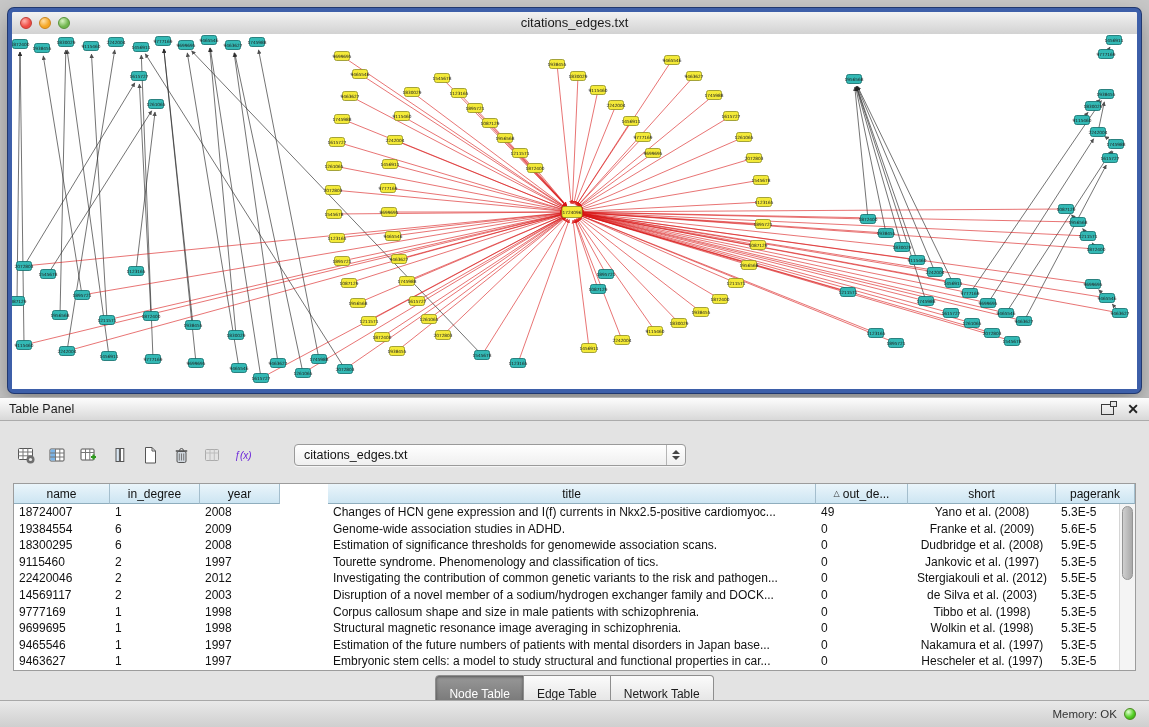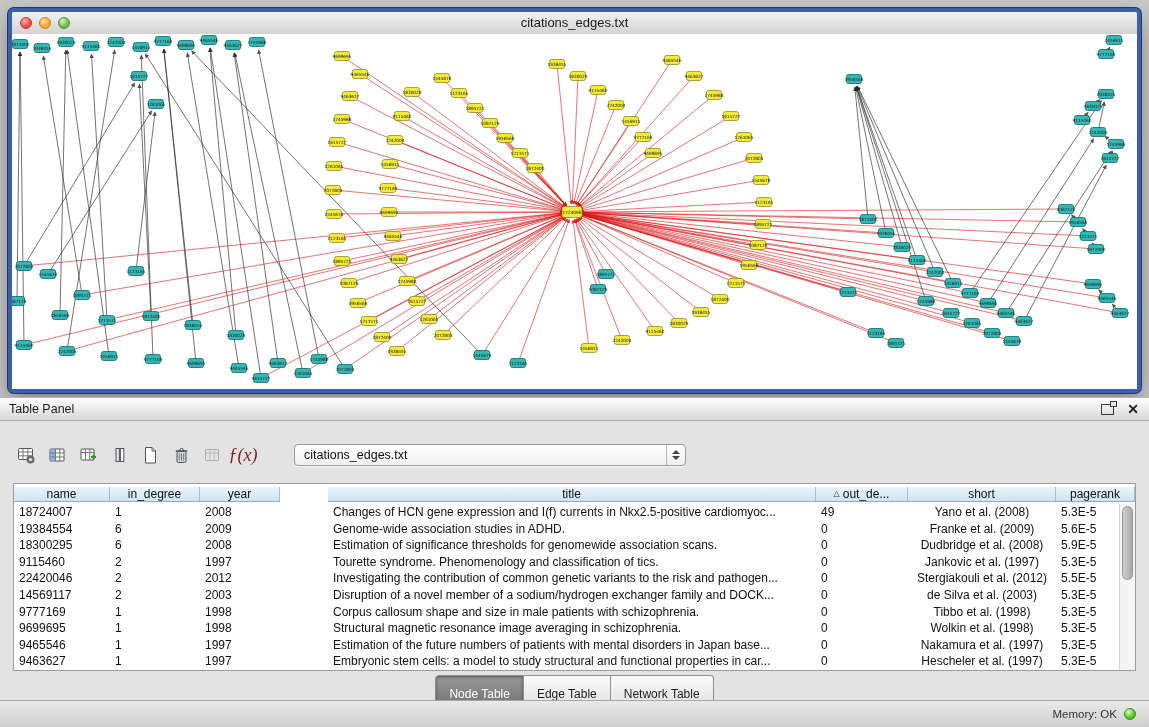--- a/index.html
+++ b/index.html
@@ -48,36 +48,36 @@
   }
   .panel-title{font-size:12.5px;color:#1c1c1c;line-height:22px;padding-left:9px;}
   .ph-actions{position:absolute;right:10px;top:0;height:22px;display:flex;align-items:center;gap:13px;}
   .float-ic{width:11px;height:9px;border:1.5px solid #3a3a3a;position:relative;display:inline-block;}
   .float-ic::after{content:"";position:absolute;right:-4px;top:-4px;width:5px;height:4px;border:1.5px solid #3a3a3a;background:#e6e6e6;}
   .close-ic{font-size:14px;font-weight:bold;color:#222;line-height:22px;}
   
   .toolbar{position:absolute;left:12px;top:42px;height:30px;display:flex;align-items:center;}
   .tool{width:28px;height:27px;display:flex;align-items:center;justify-content:center;margin-right:3px;border-radius:4px;}
   .tool svg{display:block;}
-  .fx{font-family:Liberation Serif, serif;font-style:italic;font-size:18px;color:#7f1d1d;}
+  .fx{font-family:Liberation Sans, sans-serif;font-style:italic;font-size:10px;color:#6d28d9;}
   .combo{
     margin-left:34px;width:392px;height:22px;box-sizing:border-box;
     border:1px solid #9a9a9a;border-radius:4px;background:linear-gradient(#ffffff,#efefef);
     display:flex;align-items:center;box-shadow:0 1px 1px rgba(255,255,255,.7);
   }
   .combo-text{flex:1;font-size:12.5px;color:#111;padding-left:9px;white-space:nowrap;overflow:hidden;}
   .combo-arrows{width:18px;height:100%;border-left:1px solid #b5b5b5;display:flex;flex-direction:column;align-items:center;justify-content:center;gap:2px;}
   .combo-arrows .up{width:0;height:0;border-left:4px solid transparent;border-right:4px solid transparent;border-bottom:4px solid #444;}
   .combo-arrows .down{width:0;height:0;border-left:4px solid transparent;border-right:4px solid transparent;border-top:4px solid #444;}
   
   .table-wrap{
     position:absolute;left:13px;right:13px;top:85px;height:188px;
     background:#fff;border:1px solid #9c9c9c;box-sizing:border-box;overflow:hidden;
   }
-  .thead{display:flex;height:20px;align-items:center;}
+  .thead{display:flex;height:20px;}
   .th{
     box-sizing:border-box;display:flex;align-items:center;justify-content:center;gap:3px;
     font-size:12px;color:#111;
     background:linear-gradient(#eaf5fb,#cde5f2);
     border-right:1px solid #a4becd;border-bottom:1px solid #8fadbd;
     overflow:hidden;white-space:nowrap;
   }
   .sort{font-size:8px;color:#333;}
   .tbody{}
   .tr{display:flex;height:16.6px;line-height:16.6px;background:#fff;}

